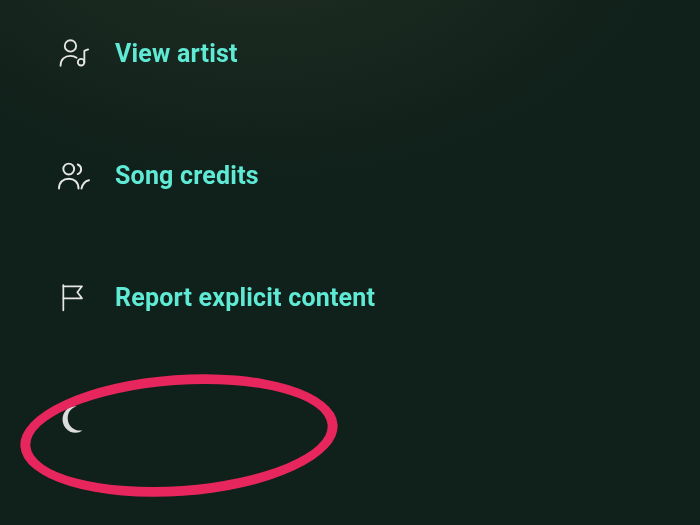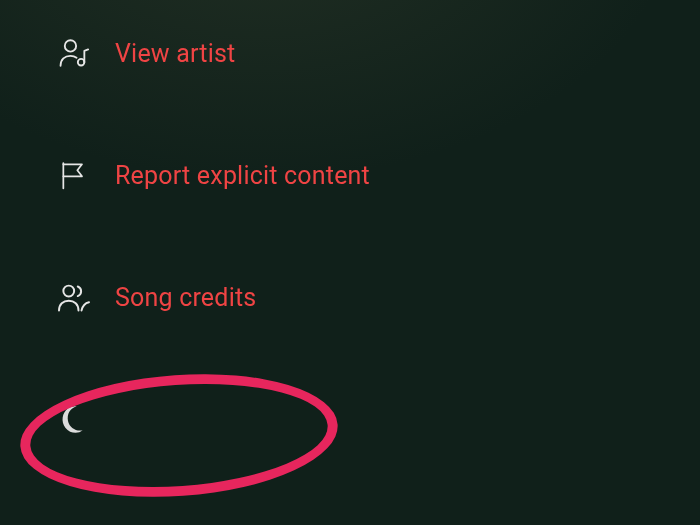--- a/index.html
+++ b/index.html
@@ -37,23 +37,23 @@
     width: 38px;
     height: 38px;
     display: flex;
     align-items: center;
     justify-content: center;
     margin-right: 22px;
     flex-shrink: 0;
   }
   .label {
     font-size: 25px;
-    font-weight: 400;
+    font-weight: 700;
     letter-spacing: 0.2px;
-    color: #ef4444;
+    color: #5eead4;
   }
   svg {
     display: block;
   }
   .highlight-ring {
     position: absolute;
     border: 10px solid #e7265d;
     border-radius: 50%;
     pointer-events: none;
     left: 20px;
@@ -76,38 +76,38 @@
         <path d="M2.5 21 C2.5 16.5 5.5 14 9.5 14 C11.2 14 12.6 14.4 13.8 15.3"></path>
         <circle cx="17" cy="18.5" r="2.3"></circle>
         <path d="M19.3 18.5 L19.3 10.5 L22 9.5"></path>
       </svg>
     </span>
     <span class="label">View artist</span>
   </div>
 
   <div class="menu-item">
     <span class="icon-slot">
-      <svg width="32" height="32" viewBox="0 0 24 24" fill="none" stroke="#e6e6e6" stroke-width="1.3" stroke-linecap="round" stroke-linejoin="round">
-        <path d="M4 22 L4 3"></path>
-        <path d="M4 4 L18 4 L14.5 8.5 L18 13 L4 13"></path>
-      </svg>
-    </span>
-    <span class="label">Report explicit content</span>
-  </div>
-
-  <div class="menu-item">
-    <span class="icon-slot">
       <svg width="36" height="36" viewBox="0 0 24 24" fill="none" stroke="#e6e6e6" stroke-width="1.3" stroke-linecap="round" stroke-linejoin="round">
         <circle cx="8.5" cy="8" r="3.6"></circle>
         <path d="M2 21 C2 16.8 4.8 14.5 8.5 14.5 C12.2 14.5 15 16.8 15 21"></path>
         <path d="M14.5 5 A3.4 3.4 0 0 1 14.5 11.4"></path>
         <path d="M17 21 C17.8 17.5 19.5 16 22 15.5"></path>
       </svg>
     </span>
     <span class="label">Song credits</span>
+  </div>
+
+  <div class="menu-item">
+    <span class="icon-slot">
+      <svg width="32" height="32" viewBox="0 0 24 24" fill="none" stroke="#e6e6e6" stroke-width="1.3" stroke-linecap="round" stroke-linejoin="round">
+        <path d="M4 22 L4 3"></path>
+        <path d="M4 4 L18 4 L14.5 8.5 L18 13 L4 13"></path>
+      </svg>
+    </span>
+    <span class="label">Report explicit content</span>
   </div>
 
   <div class="menu-item">
     <span class="icon-slot">
       <svg width="32" height="32" viewBox="0 0 24 24" fill="#dcdcdc" stroke="none">
         <path d="M14 2.5 C9 4 6.5 8.5 7.5 13.5 C8.5 18.5 13.5 21.5 18.5 20.5 C15 23.5 9 23 5.5 18.5 C2 14 3 7.5 7.5 4 C9.5 2.6 12 2.1 14 2.5 Z"></path>
       </svg>
     </span>
   </div>
 

